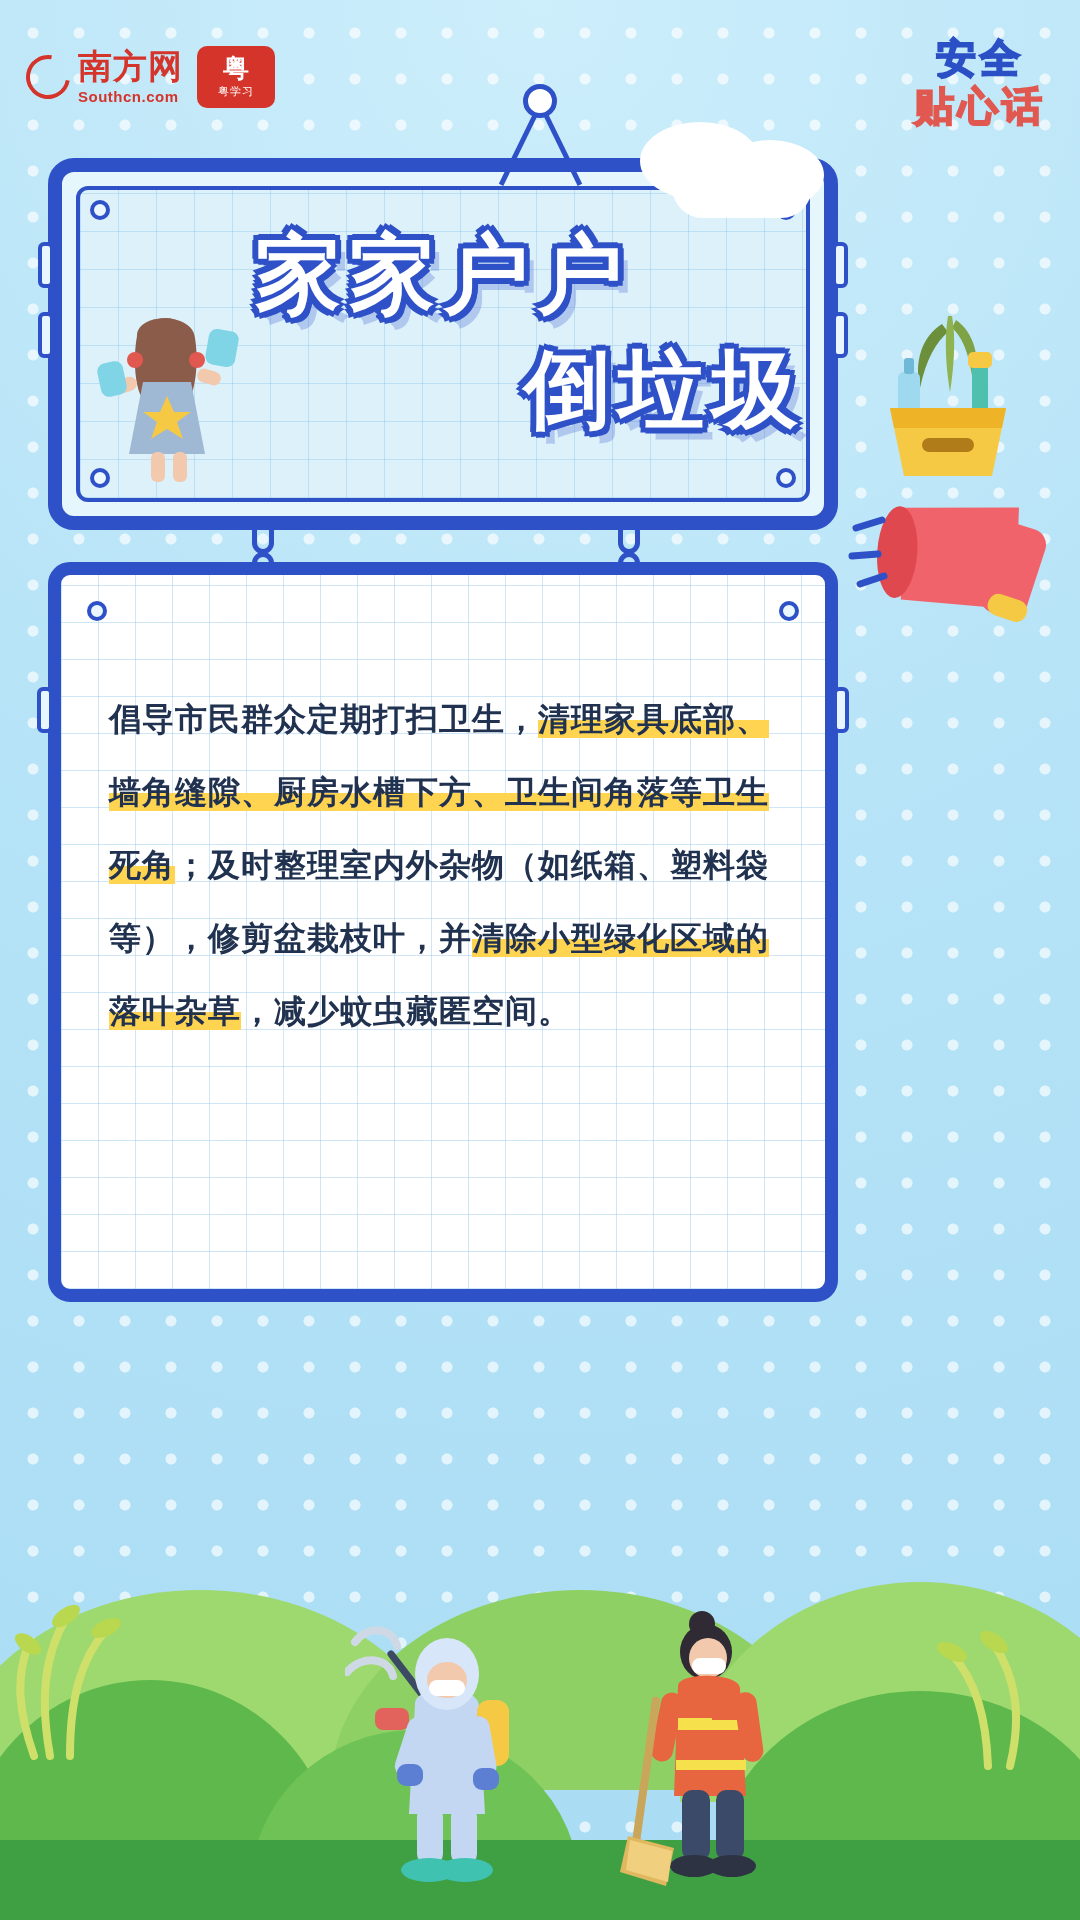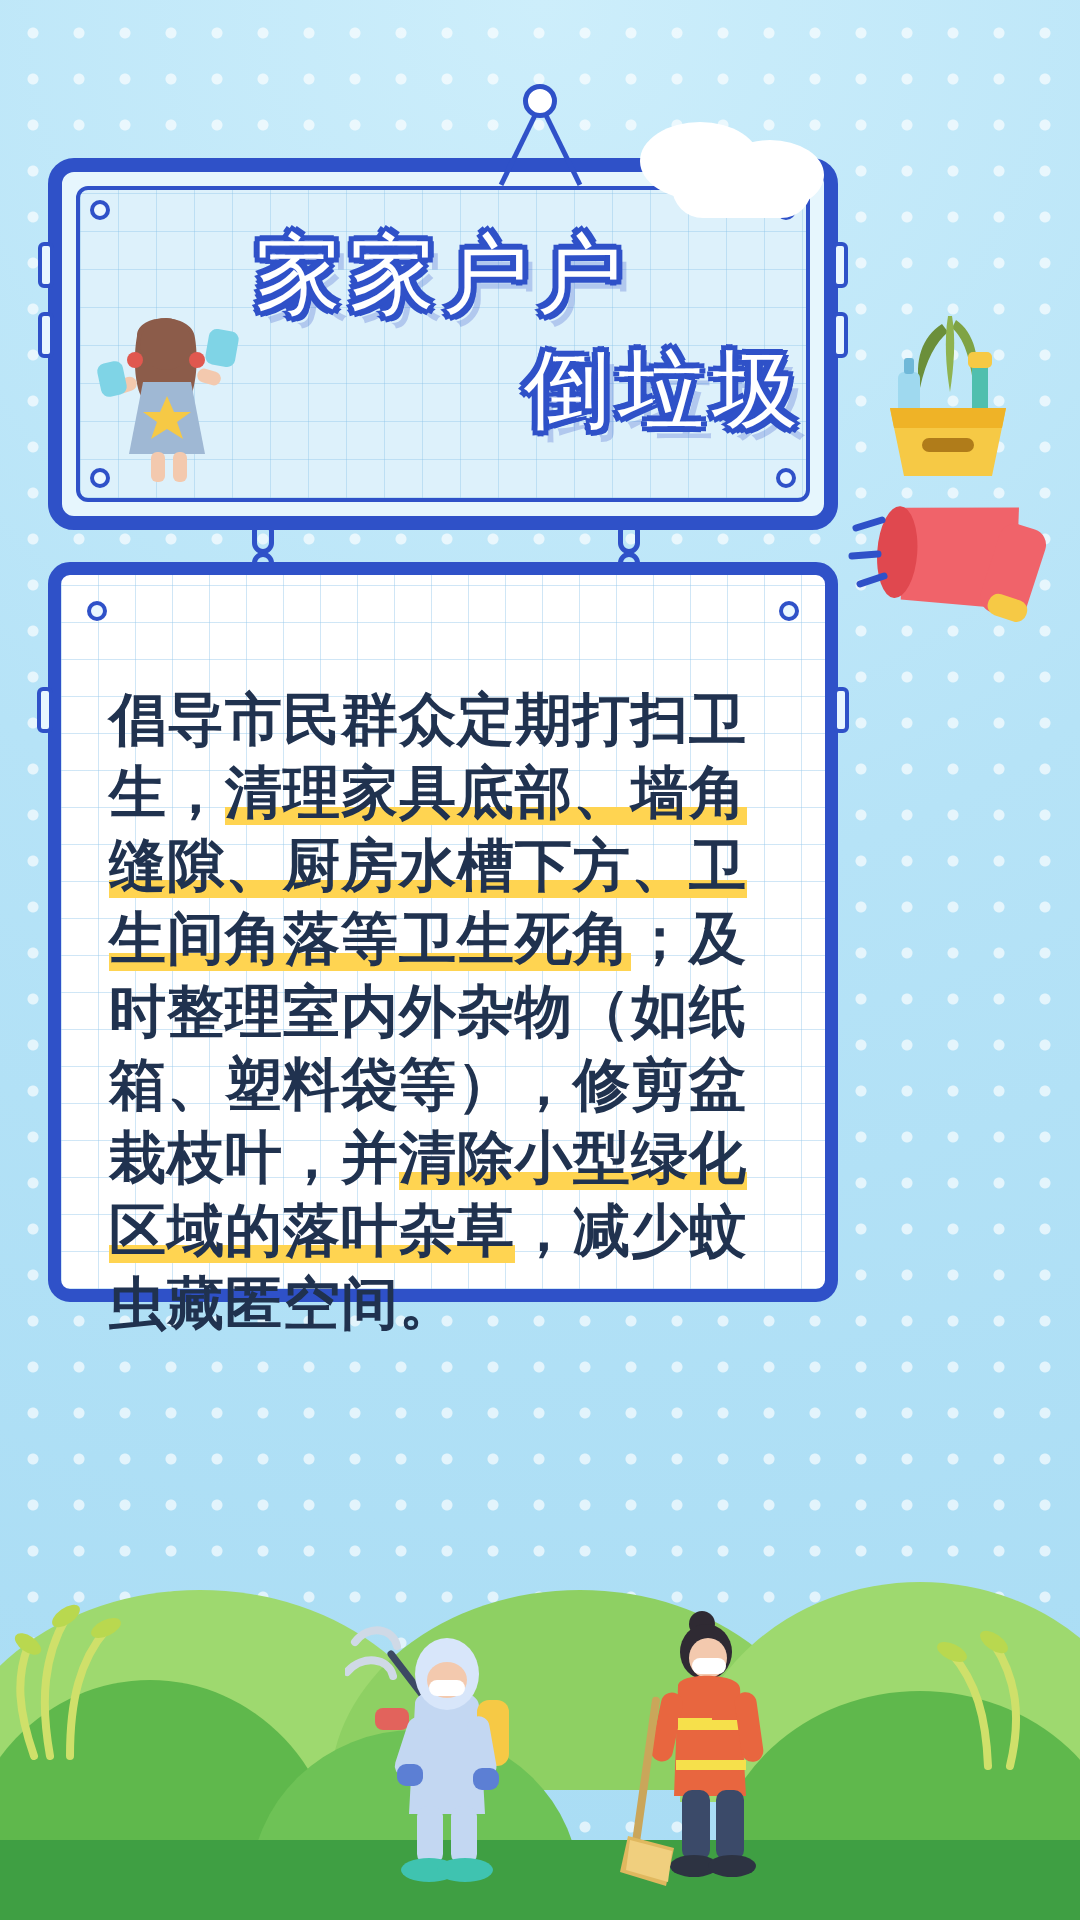--- a/index.html
+++ b/index.html
@@ -160,21 +160,21 @@
       #ddf1fb;
     overflow: hidden;
   }
   .sign-title {
     position: absolute;
     left: 0; right: 0;
     top: 34px;
     text-align: center;
     color: #fff;
     font-family: "Liberation Serif", "DejaVu Serif", serif;
-    font-weight: normal;
+    font-weight: bold;
     letter-spacing: 8px;
     line-height: 1.2;
     text-shadow:
       -5px -5px 0 #2f51c8, 5px -5px 0 #2f51c8, -5px 5px 0 #2f51c8, 5px 5px 0 #2f51c8,
       0 -6px 0 #2f51c8, 0 6px 0 #2f51c8, -6px 0 0 #2f51c8, 6px 0 0 #2f51c8,
       10px 12px 0 rgba(47,81,200,0.25);
   }
   .sign-title .l1 { font-size: 86px; }
   .sign-title .l2 { font-size: 86px; margin-top: 12px; text-align: right; }
 
@@ -238,21 +238,21 @@
       repeating-linear-gradient(0deg, rgba(150,200,235,0.45) 0 1px, rgba(0,0,0,0) 1px 37px),
       repeating-linear-gradient(90deg, rgba(150,200,235,0.45) 0 1px, rgba(0,0,0,0) 1px 37px),
       #ffffff;
     z-index: 4;
   }
   .board-text {
     position: absolute;
     left: 48px;
     right: 40px;
     top: 108px;
-    font-size: 57px;
+    font-size: 32px;
     line-height: 73px;
     letter-spacing: 1px;
     color: #20324f;
     font-weight: bold;
     font-family: "Liberation Serif", "DejaVu Serif", serif;
   }
   .hl {
     background: linear-gradient(to top, #ffd451 0 18px, rgba(255,255,255,0) 18px);
     padding-bottom: 1px;
   }
@@ -265,20 +265,40 @@
     border-radius: 50% 50% 0 0 / 100% 100% 0 0;
   }
   .rect { position: absolute; }
 </style>
 </head>
 <body>
 
 <div id="poster">
   <div id="dots"></div>
 
+  <div class="topbar">
+    <div class="brand">
+      <div class="brand-logo">
+        <div class="brand-mark"></div>
+        <div class="brand-text">
+          <div class="brand-cn">南方网</div>
+          <div class="brand-en">Southcn.com</div>
+        </div>
+      </div>
+      <div class="yuexuexi">
+        <div class="glyph">粤</div>
+        <div class="sub">粤学习</div>
+      </div>
+    </div>
+
+    <div class="safety-badge">
+      <div class="l1">安全</div>
+      <div class="l2">贴心话</div>
+    </div>
+  </div>
 
   <div class="hanger-knob"></div>
   <div class="hanger-rope rope-l"></div>
   <div class="hanger-rope rope-r"></div>
 
   <div>
     <div class="cloud" style="left:640px; top:122px; width:120px; height:78px;"></div>
     <div class="cloud" style="left:716px; top:140px; width:108px; height:70px;"></div>
     <div class="cloud" style="left:672px; top:156px; width:140px; height:62px; border-radius:40px;"></div>
   </div>

